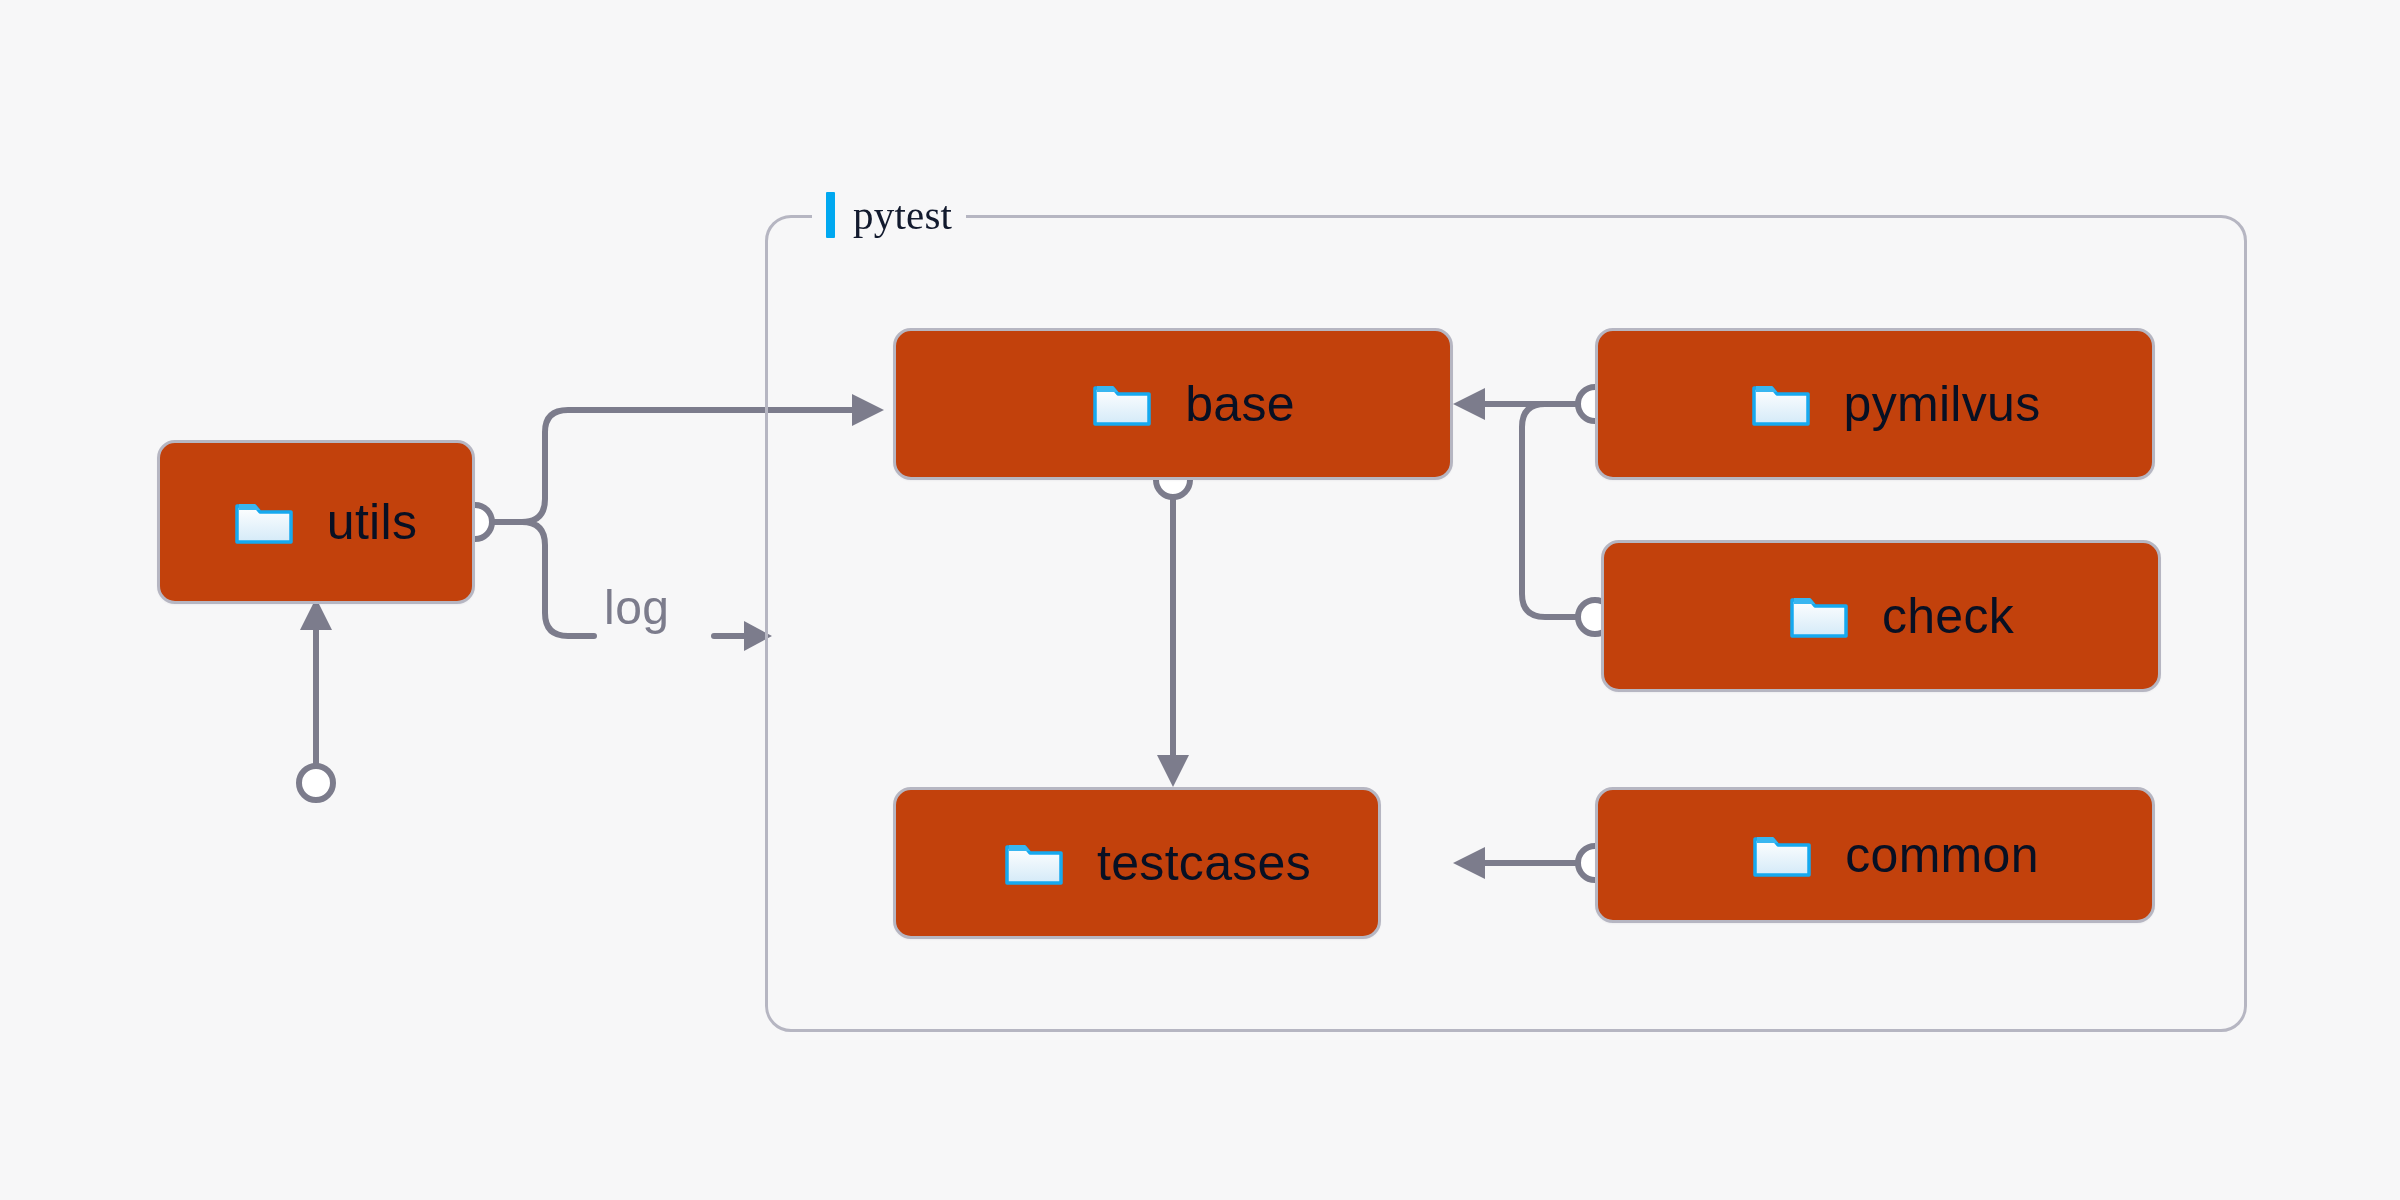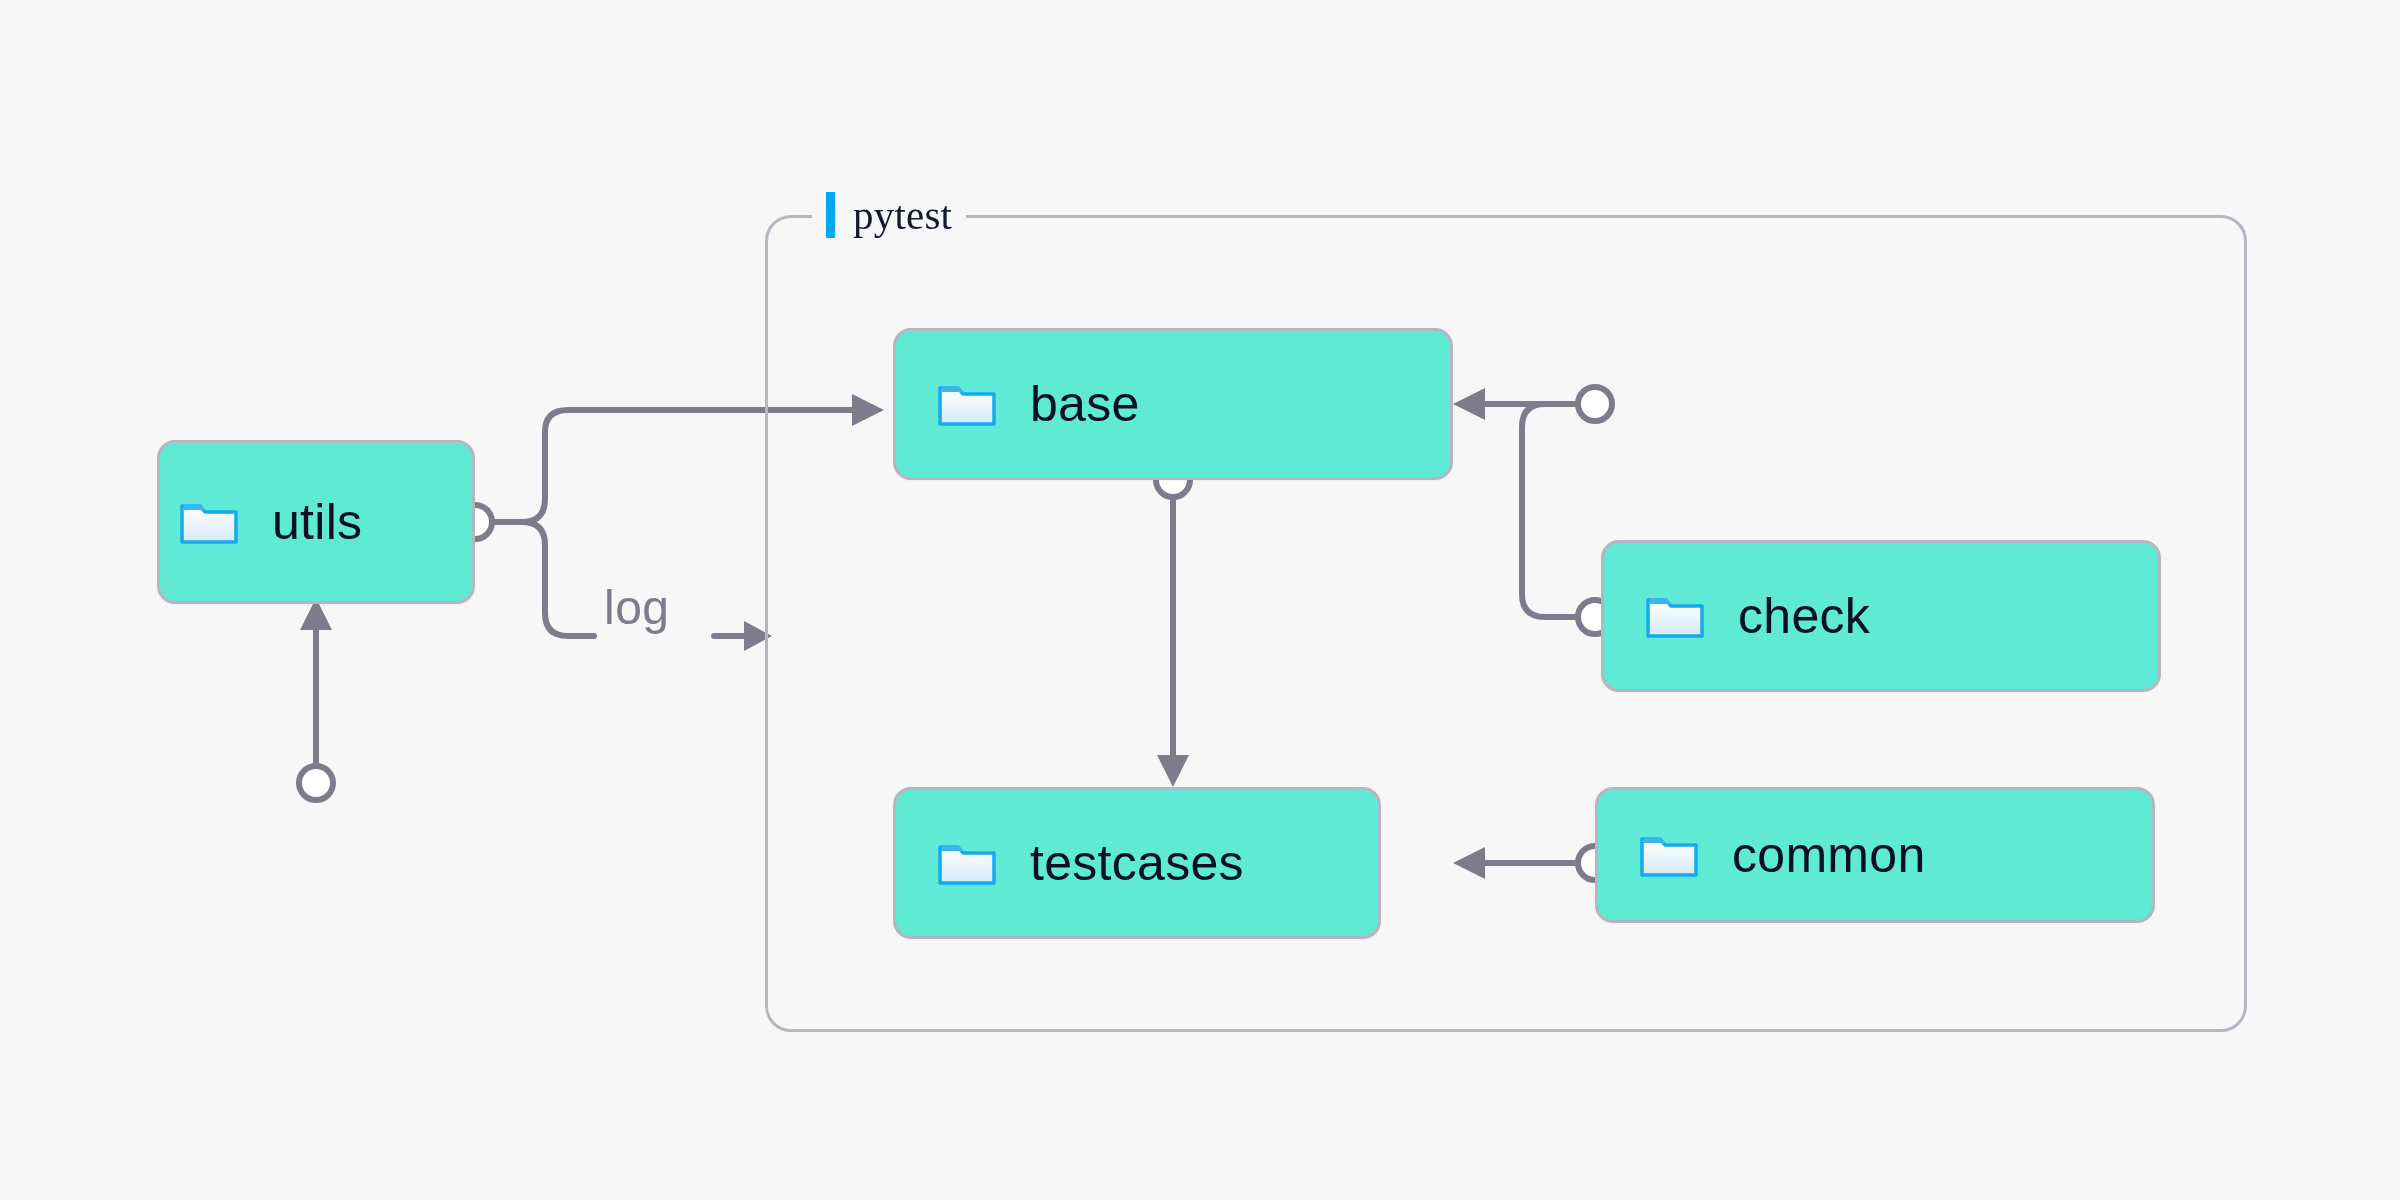--- a/index.html
+++ b/index.html
@@ -49,28 +49,29 @@
     font-size: 41px;
     color: #121a2e;
     letter-spacing: 0.2px;
     white-space: nowrap;
   }
 
   
   .node {
     position: absolute;
     box-sizing: border-box;
-    background: #5eead4;
+    background: #c2410c;
     border: 3px solid #b6b6c2;
     border-radius: 18px;
     display: flex;
     align-items: center;
     padding-left: 42px;
     gap: 34px;
     box-shadow: 0 1px 2px rgba(20,20,40,.04);
+    justify-content: center;
   }
   .node .label {
     font-size: 50px;
     color: #081023;
     letter-spacing: 0.3px;
     white-space: nowrap;
     line-height: 1;
   }
   .folder-icon { flex: none; display: block; }
 
@@ -197,20 +198,33 @@
         <stop offset="0" stop-color="#ffffff"></stop>
             <stop offset="1" stop-color="#d4eaf8"></stop>
       </linearGradient>
         </defs>
       <path d="M2 8 h18 l5 6 h31 v30 H2 Z" fill="url(#fg4)" stroke="#16a9ef" stroke-width="3.5" stroke-linejoin="round"></path>
       <path d="M4 6 h16 l5 6 H4 Z" fill="#39b6f0"></path>
     </svg>
     <span class="label">testcases</span>
   </div>
 
+  <div class="node" style="left:1595px; top:328px; width:560px; height:152px;">
+    <svg class="folder-icon" width="58" height="48" viewBox="0 0 58 48" xmlns="http://www.w3.org/2000/svg">
+      <defs>
+          <linearGradient id="fg5" x1="0" y1="0" x2="0" y2="1">
+        <stop offset="0" stop-color="#ffffff"></stop>
+            <stop offset="1" stop-color="#d4eaf8"></stop>
+      </linearGradient>
+        </defs>
+      <path d="M2 8 h18 l5 6 h31 v30 H2 Z" fill="url(#fg5)" stroke="#16a9ef" stroke-width="3.5" stroke-linejoin="round"></path>
+      <path d="M4 6 h16 l5 6 H4 Z" fill="#39b6f0"></path>
+    </svg>
+    <span class="label">pymilvus</span>
+  </div>
 
   <div class="node" style="left:1595px; top:540px; width:560px; height:152px;margin-left:6px;">
     <svg class="folder-icon" width="58" height="48" viewBox="0 0 58 48" xmlns="http://www.w3.org/2000/svg">
       <defs>
           <linearGradient id="fg6" x1="0" y1="0" x2="0" y2="1">
         <stop offset="0" stop-color="#ffffff"></stop>
             <stop offset="1" stop-color="#d4eaf8"></stop>
       </linearGradient>
         </defs>
       <path d="M2 8 h18 l5 6 h31 v30 H2 Z" fill="url(#fg6)" stroke="#16a9ef" stroke-width="3.5" stroke-linejoin="round"></path>

